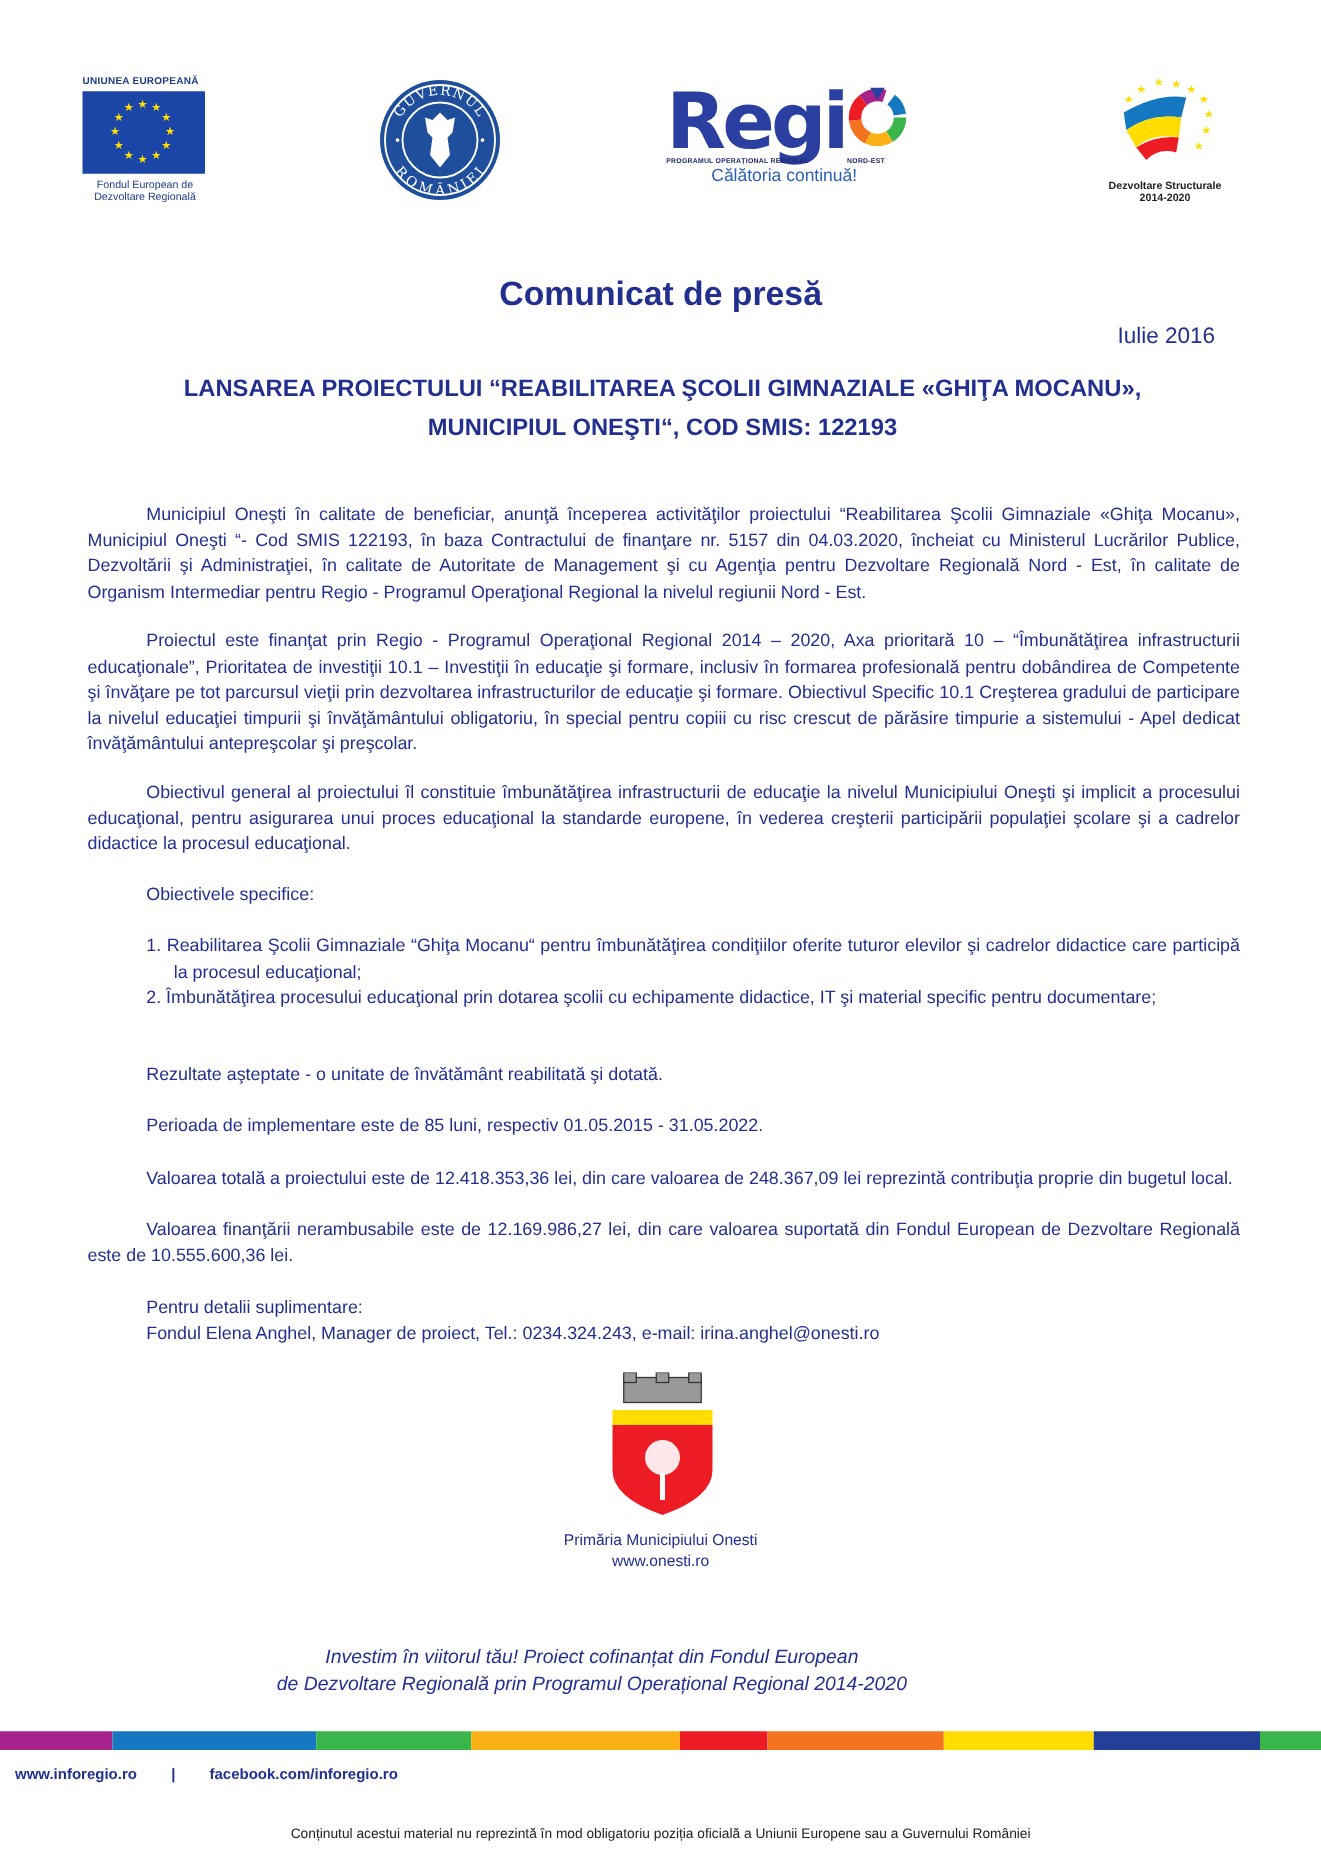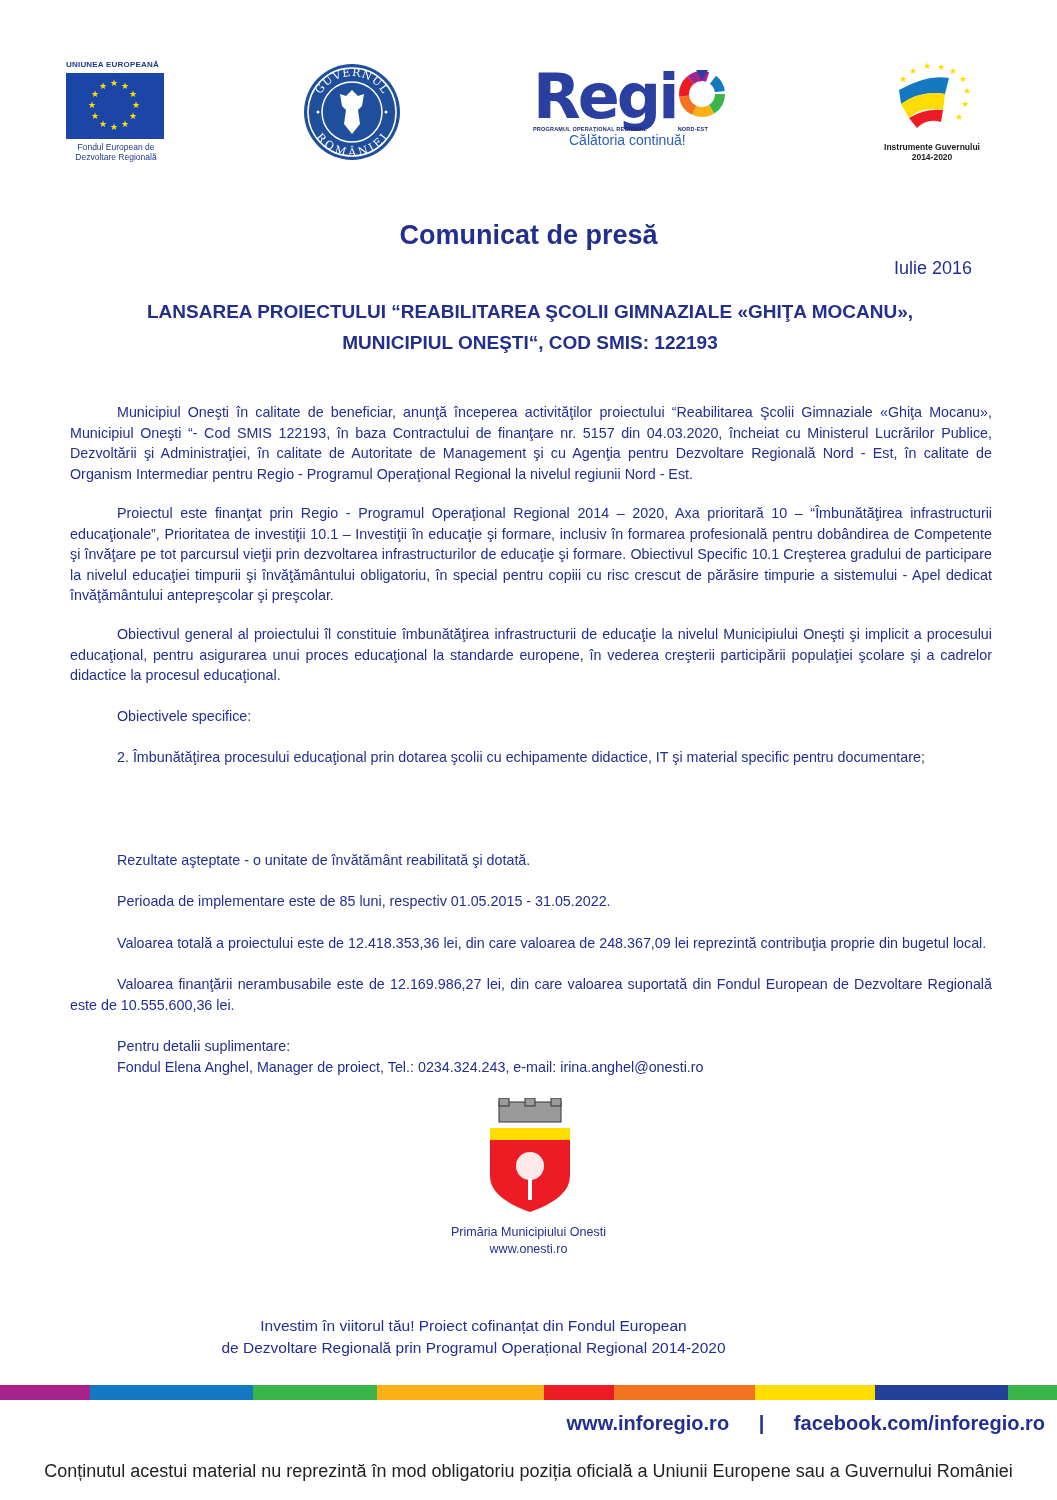--- a/index.html
+++ b/index.html
@@ -32,29 +32,29 @@
   .indent { text-indent: 47px; }
   .plain-indent { padding-left: 47px; }
   .list { left: 117px; width: 875px; font-size: 14.3px; line-height: 20.5px; color: #232f8f; text-align: justify; }
   .list-item { padding-left: 22px; text-indent: -22px; }
 
   
   .coa { left: 485px; top: 1098px; width: 90px; height: 115px; }
 
   
   .contact { left: 0; width: 1057px; top: 1224px; text-align: center; font-size: 12.5px; line-height: 16.5px; color: #232f8f; }
-  .slogan { left: 0; width: 947px; top: 1315px; text-align: center; font-size: 15.5px; line-height: 22px; color: #232f8f; }
+  .slogan { left: 0; width: 947px; top: 1315px; text-align: center; font-size: 15.5px; line-height: 22px; color: #232f8f; font-style: italic; }
 
   
   .rainbow { left: 0; top: 1385px; width: 1057px; height: 15px; display: flex; }
   .rainbow div { height: 100%; }
 
-  .links { left: 0; width: 1057px; top: 1412px; text-align: right; font-size: 20px; font-weight: bold; color: #232f8f; }
+  .links { left: 0; width: 1057px; top: 1412px; text-align: left; font-size: 12px; font-weight: bold; color: #232f8f; }
   .links span { margin: 0 12px; }
-  .disclaimer { left: 0; width: 1057px; top: 1461px; text-align: center; font-size: 18px; color: #222; }
+  .disclaimer { left: 0; width: 1057px; top: 1461px; text-align: center; font-size: 11px; color: #222; }
 </style>
 </head>
 <body>
 
 <div class="abs eu-logo">
   <div class="eu-top">UNIUNEA EUROPEANĂ</div>
   <div class="eu-flag">
     <span class="star" style="left:44px;top:6px">★</span>
     <span class="star" style="left:55px;top:9px">★</span>
     <span class="star" style="left:63px;top:17px">★</span>
@@ -125,37 +125,38 @@
         <text x="50" y="10">★</text>
         <text x="62" y="14">★</text>
       <text x="72" y="22">★</text>
         <text x="76" y="34">★</text>
         <text x="74" y="47">★</text>
       <text x="68" y="60">★</text>
         <text x="22" y="14">★</text>
         <text x="12" y="22">★</text>
     </g>
   </svg>
-  <div class="is-label">Instrumente Guvernului</div>
+  <div class="is-label">Dezvoltare Structurale</div>
   <div class="is-label">2014-2020</div>
 </div>
 
 <div class="abs title">Comunicat de presă</div>
 <div class="abs date">Iulie 2016</div>
 <div class="abs headline">
   <div>LANSAREA PROIECTULUI “REABILITAREA ŞCOLII GIMNAZIALE «GHIŢA MOCANU»,</div>
   <div>MUNICIPIUL ONEŞTI“,  COD SMIS: 122193</div>
 </div>
 
 <div class="abs body-text indent" style="top:402px">Municipiul Oneşti în calitate de beneficiar, anunţă începerea activităţilor proiectului “Reabilitarea Şcolii Gimnaziale «Ghiţa Mocanu», Municipiul Oneşti “- Cod SMIS 122193, în baza Contractului de finanţare nr. 5157 din 04.03.2020, încheiat cu Ministerul Lucrărilor Publice, Dezvoltării şi Administraţiei, în calitate de Autoritate de Management şi cu Agenţia pentru Dezvoltare Regională Nord - Est, în calitate de Organism Intermediar pentru Regio - Programul Operaţional Regional la nivelul regiunii Nord - Est.</div>
 <div class="abs body-text indent" style="top:503px">Proiectul este finanţat prin Regio - Programul Operaţional Regional 2014 – 2020, Axa prioritară 10 – “Îmbunătăţirea infrastructurii educaţionale”, Prioritatea de investiţii 10.1 – Investiţii în educaţie şi formare, inclusiv în formarea profesională pentru dobândirea de Competente şi învăţare pe tot parcursul vieţii prin dezvoltarea infrastructurilor de educaţie şi formare. Obiectivul Specific 10.1 Creşterea gradului de participare la nivelul educaţiei timpurii şi învăţământului obligatoriu, în special pentru copiii cu risc crescut de părăsire timpurie a sistemului - Apel dedicat învăţământului antepreşcolar şi preşcolar.</div>
 <div class="abs body-text indent" style="top:624px">Obiectivul general al proiectului îl constituie îmbunătăţirea infrastructurii de educaţie la nivelul Municipiului Oneşti şi implicit a procesului educaţional, pentru asigurarea unui proces educaţional la standarde europene, în vederea creşterii participării populaţiei şcolare şi a cadrelor didactice la procesul educaţional.</div>
 <div class="abs body-text plain-indent" style="top:706px">Obiectivele specifice:</div>
 
 <div class="abs list" style="top:747px">
+  <div class="list-item">1. Reabilitarea Şcolii Gimnaziale “Ghiţa Mocanu“ pentru îmbunătăţirea condiţiilor oferite tuturor elevilor şi cadrelor didactice care participă la procesul educaţional;</div>
   <div class="list-item">2. Îmbunătăţirea procesului educaţional prin dotarea şcolii cu echipamente didactice, IT şi material specific pentru documentare;</div>
 </div>
 
 <div class="abs body-text plain-indent" style="top:850px">Rezultate aşteptate - o unitate de învătământ reabilitată şi dotată.</div>
 <div class="abs body-text plain-indent" style="top:891px">Perioada de implementare este de 85 luni, respectiv 01.05.2015 - 31.05.2022.</div>
 <div class="abs body-text indent" style="top:933px">Valoarea totală a proiectului este de 12.418.353,36 lei, din care valoarea de 248.367,09 lei reprezintă contribuţia proprie din bugetul local.</div>
 <div class="abs body-text indent" style="top:974px">Valoarea finanţării nerambusabile este de 12.169.986,27 lei, din care  valoarea  suportată  din Fondul European de Dezvoltare Regională  este de 10.555.600,36 lei.</div>
 <div class="abs body-text plain-indent" style="top:1036px">Pentru detalii suplimentare:</div>
 <div class="abs body-text plain-indent" style="top:1057px">Fondul Elena Anghel, Manager de proiect, Tel.: 0234.324.243, e-mail: irina.anghel@onesti.ro</div>
 

